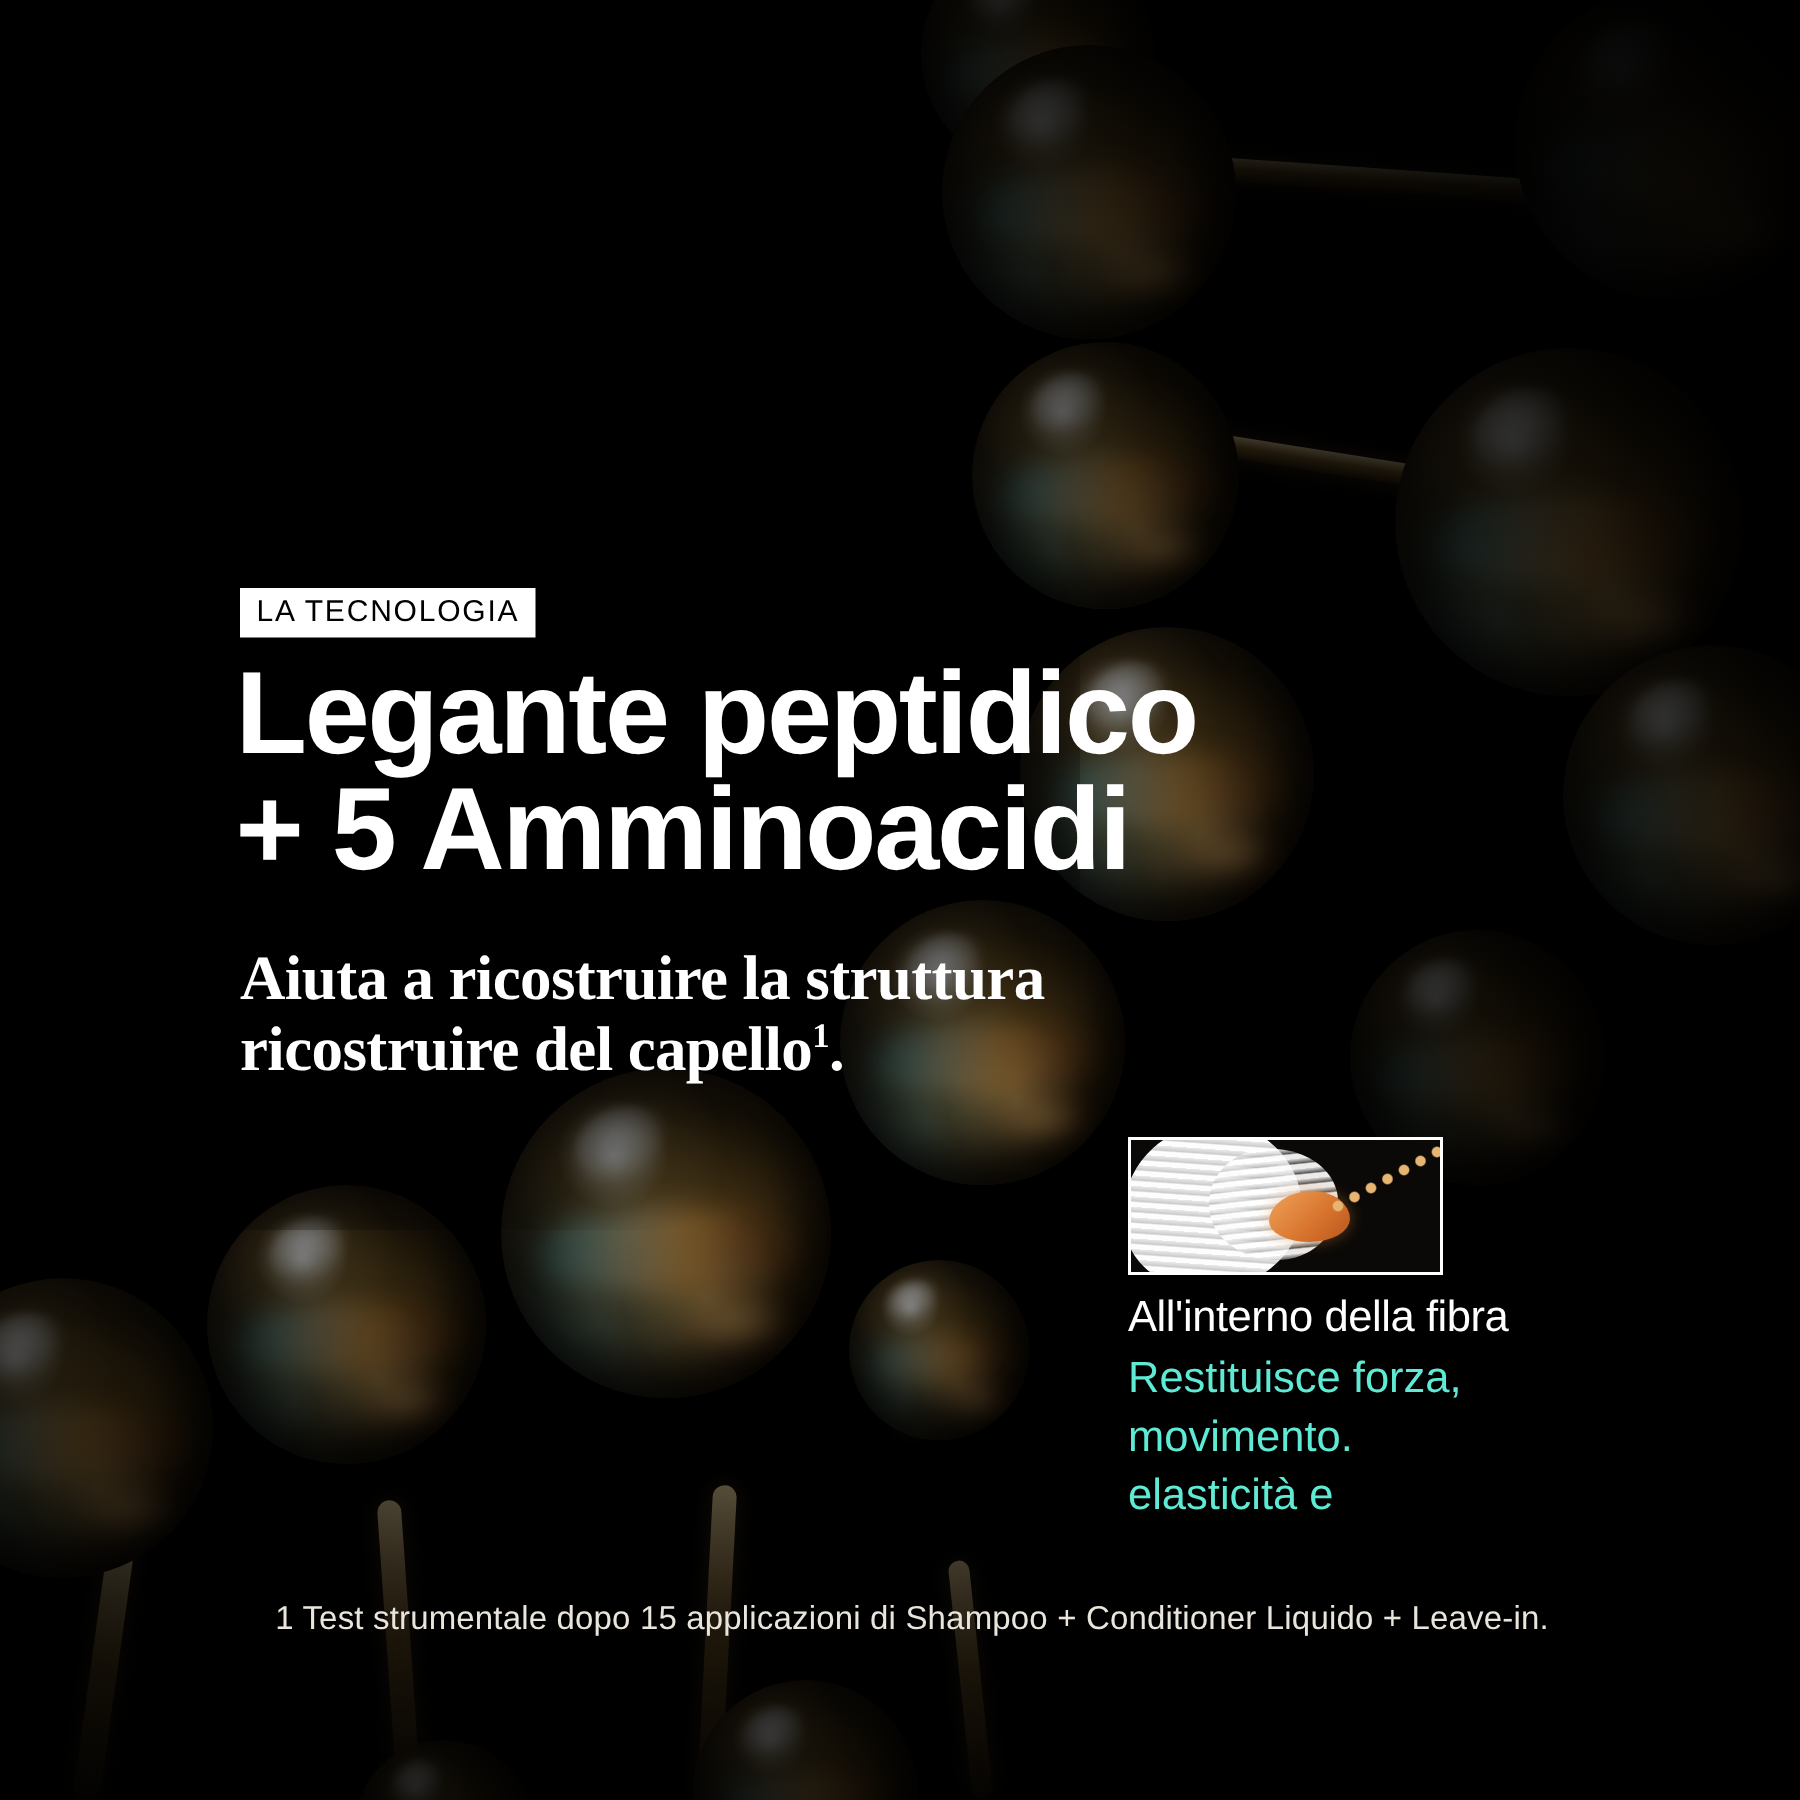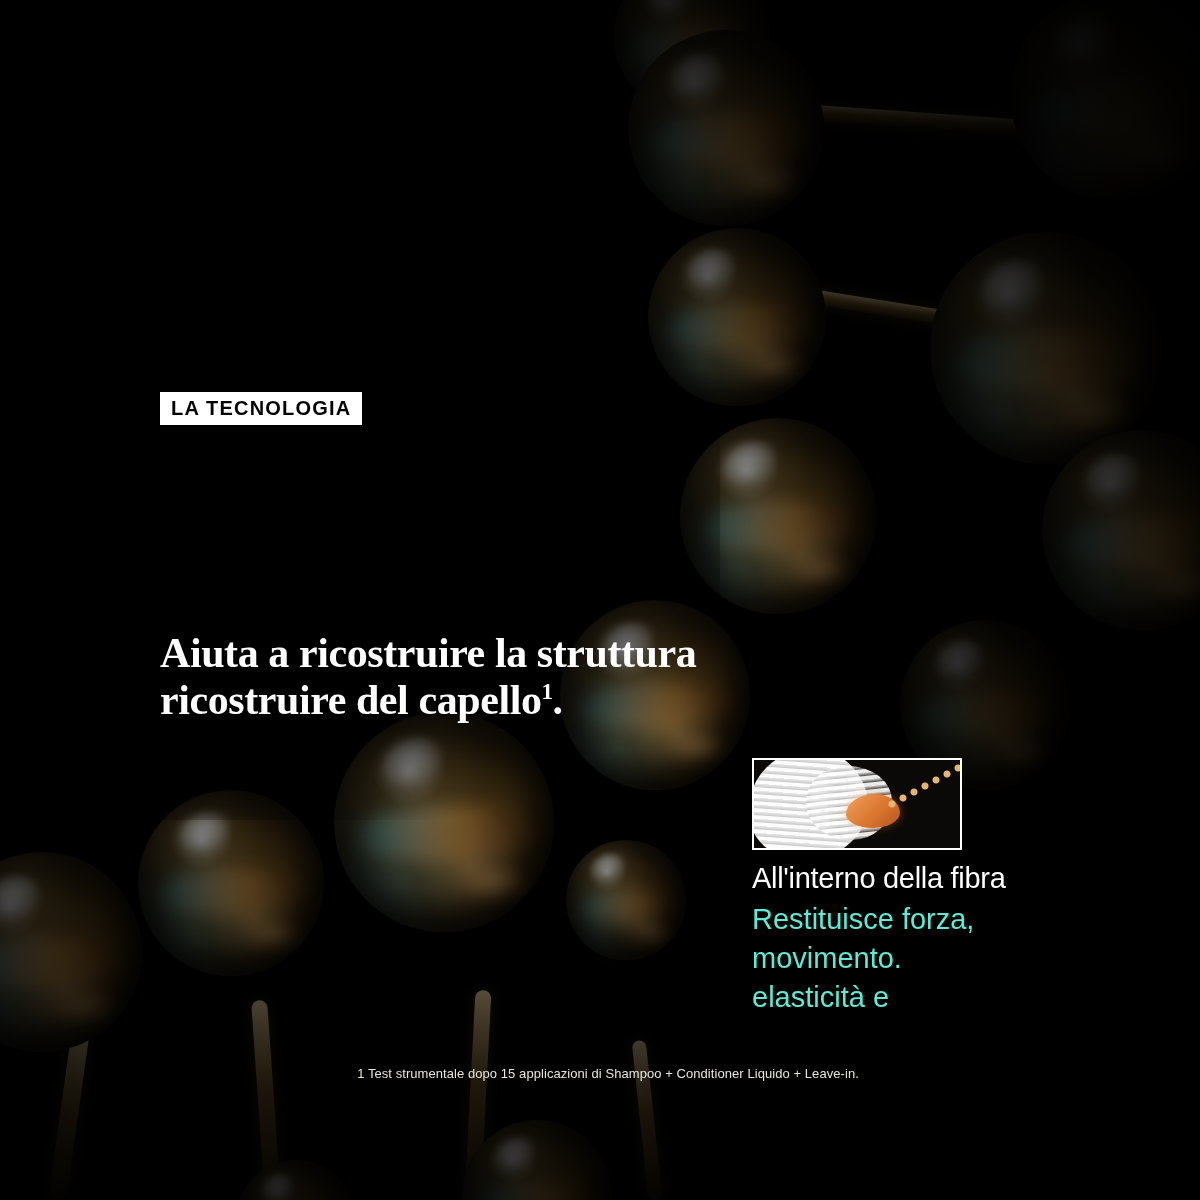--- a/index.html
+++ b/index.html
@@ -101,21 +101,21 @@
     position: absolute;
     inset: 0;
     z-index: 5;
   }
   .eyebrow {
     position: absolute;
     left: 160px;
     top: 392px;
     background: #ffffff;
     color: #000000;
-    font-weight: bold;
+    font-weight: normal;
     font-size: 20px;
     letter-spacing: 0.06em;
     padding: 6px 11px 7px 11px;
     line-height: 1;
   }
   .headline {
     position: absolute;
     left: 157px;
     top: 437px;
     width: 840px;
@@ -219,21 +219,21 @@
     font-weight: normal;
     line-height: 1.35;
   }
   .footnote {
     position: absolute;
     left: 0;
     right: 12px;
     top: 1066px;
     text-align: center;
     color: #e9e4dc;
-    font-size: 13px;
+    font-size: 22px;
     letter-spacing: 0.005em;
     margin-left: 28px;
   }
 </style>
 </head>
 <body>
 
 <div id="stage">
 
   <div id="art">
@@ -307,20 +307,24 @@
       </div>
 
     <div class="leftfade"></div>
     <div class="vignette"></div>
   </div>
 
   <div id="overlay">
 
     <div class="eyebrow">LA TECNOLOGIA</div>
 
+    <div class="headline">
+      <div>Legante peptidico</div>
+      <div>+ 5 Amminoacidi</div>
+    </div>
 
     <div class="subhead">
       <div>Aiuta a ricostruire la struttura</div>
       <div>
         <span>ricostruire del capello</span><sup>1</sup><span>.</span>
       </div>
     </div>
 
     <div class="fiber-frame">
       <div class="hairmass"></div>

